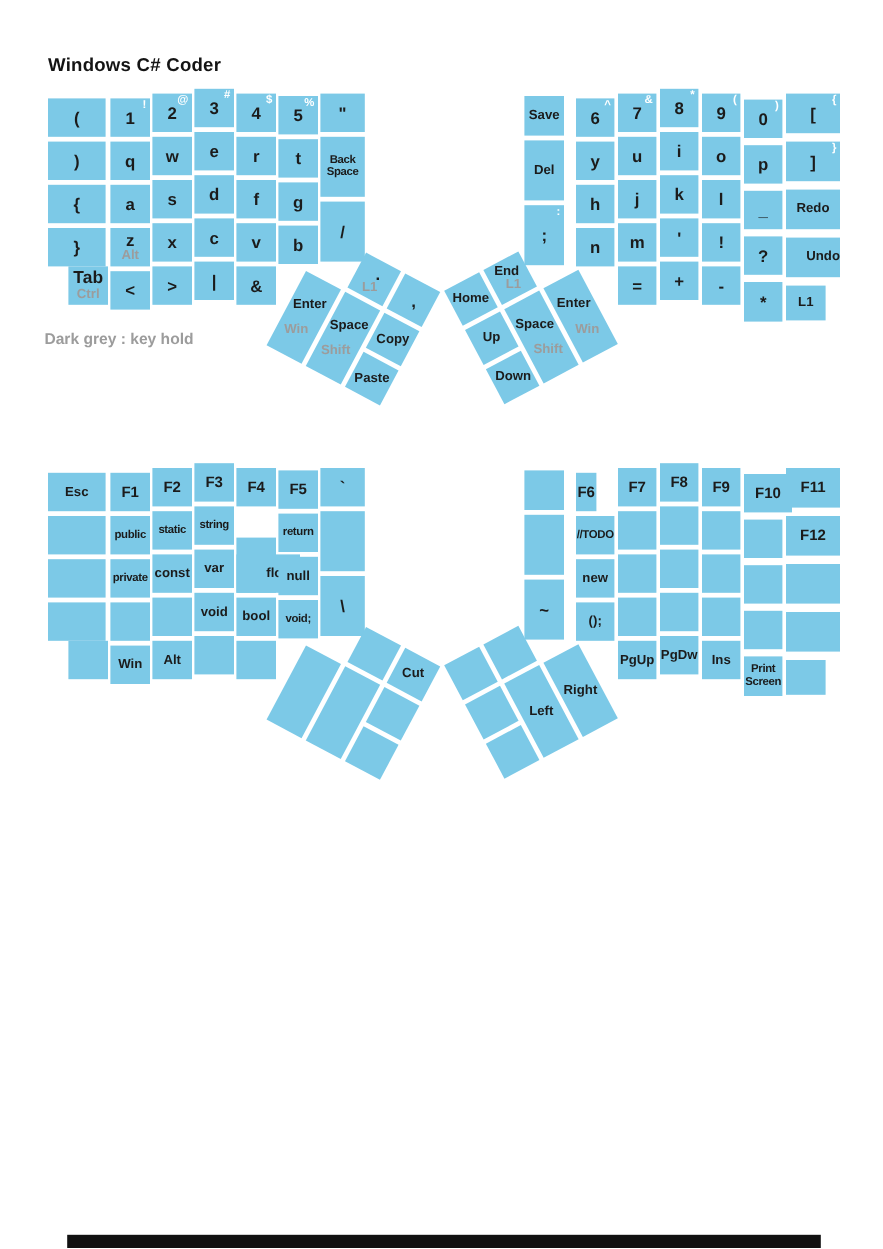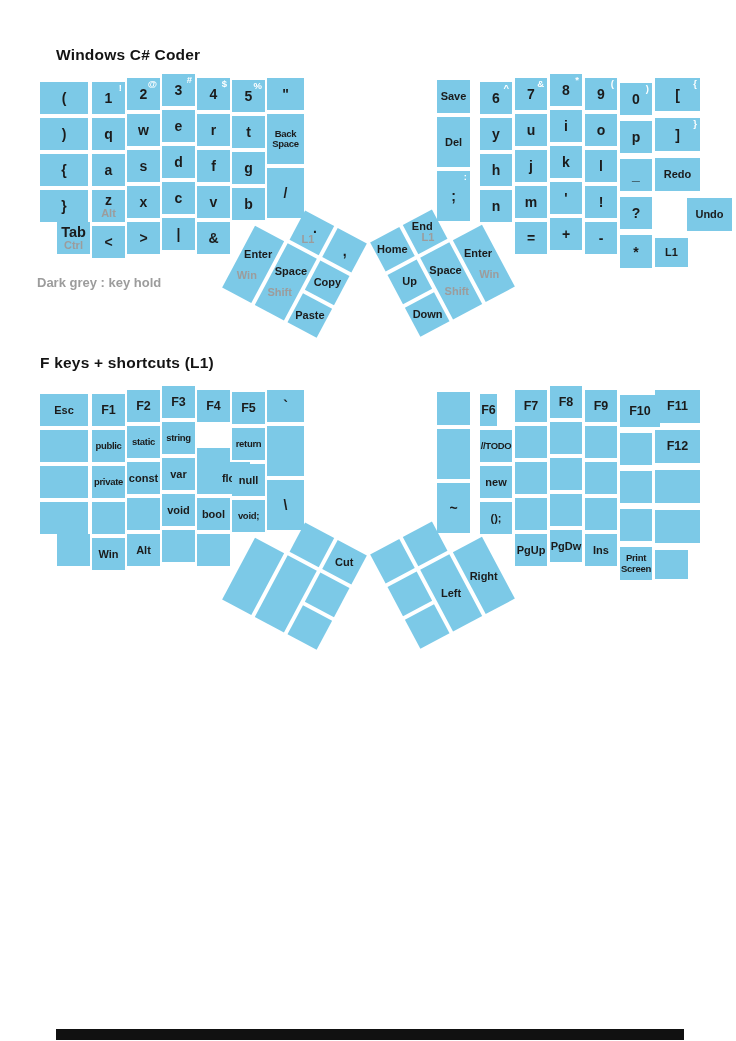--- a/index.html
+++ b/index.html
@@ -24,23 +24,22 @@
   .wrap{white-space:normal;line-height:1.08;max-width:36px;}
   .hold{font-weight:bold;color:var(--hold,#9c9c9c);font-size:11px;white-space:nowrap;line-height:1;}
   .sup{position:absolute;top:1px;right:3px;font-weight:bold;color:var(--sup,#fff);font-size:9.5px;line-height:1;}
   .cluster{position:absolute;width:107px;height:107px;transform-origin:50% 50%;}
   .bar{position:absolute;background:var(--bar,#111);}
 </style>
 </head>
 <body>
 
 <div id="board" style="--kb: #7cc9e7; --tap: #1b1b1b; --hold: #9c9c9c; --sup: #ffffff; --bar: #111111;">
-  <div class="title" style="left:56px;top:46px;">Windows C# Coder</div>
+  <div class="title" style="left:40px;top:46px;">Windows C# Coder</div>
   <div class="note" style="left:37px;top:275px;">Dark grey : key hold</div>
-  <div class="title" style="left:40px;top:354px;">F keys + shortcuts (L1)</div>
   <div class="bar" style="left:56px;top:1029px;width:628px;height:11px;"></div>
 <div class="key" style="left: 40px; top: 82px; width: 48px; height: 32px;">
       <div class="labs">
         <span class="tap lab-xl">(</span>
       </div>
     </div>
     <div class="key" style="left: 40px; top: 118px; width: 48px; height: 32px;">
       <div class="labs">
         <span class="tap lab-xl">)</span>
       </div>
@@ -353,21 +352,21 @@
       <span class="sup">}</span>
       <div class="labs">
         <span class="tap lab-xl">]</span>
       </div>
     </div>
     <div class="key" style="left: 655px; top: 158px; width: 45px; height: 33px;">
       <div class="labs">
         <span class="tap lab-md">Redo</span>
       </div>
     </div>
-    <div class="key" style="left: 687px; top: 198px; width: 45px; height: 33px;">
+    <div class="key" style="left: 655px; top: 198px; width: 45px; height: 33px; justify-content: flex-end;">
       <div class="labs">
         <span class="tap lab-md">Undo</span>
       </div>
     </div>
     <div class="key" style="left: 655px; top: 238px; width: 33px; height: 29px;">
       <div class="labs">
         <span class="tap lab-md">L1</span>
       </div>
     </div>
     <div class="cluster" style="left: 240.5px; top: 211.5px; transform: rotate(28deg);">

